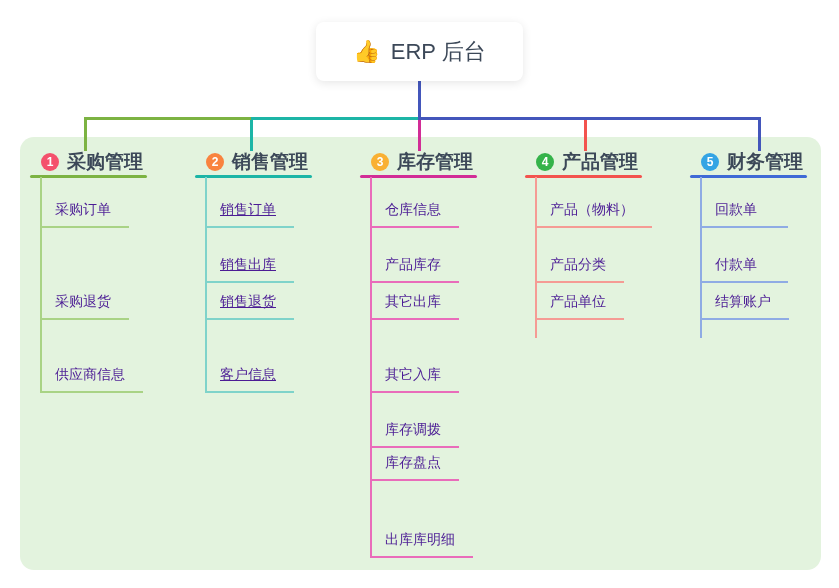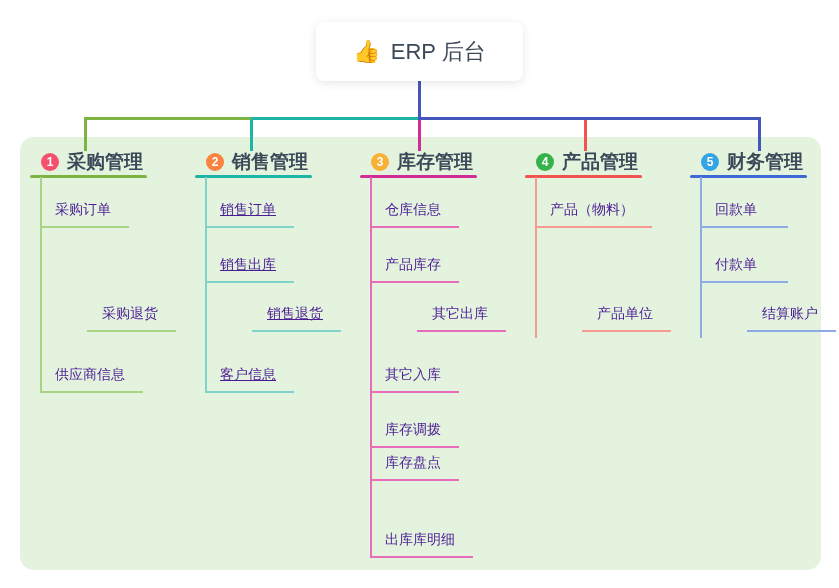--- a/index.html
+++ b/index.html
@@ -42,21 +42,21 @@
   .v3{left:370px;height:381px;background:#e96cba;}
   .v4{left:535px;height:161px;background:#f59b94;}
   .v5{left:700px;height:161px;background:#8fabe4;}
   .item{position:absolute;height:28px;box-sizing:border-box;display:flex;align-items:flex-end;
         padding:0 18px 7px 15px;font-size:14px;color:#4c1d95;white-space:nowrap;min-width:88px;}
   .c1{left:40px;border-bottom:2px solid #a9d385;}
   .c2{left:205px;border-bottom:2px solid #7fd3ca;text-decoration:underline;}
   .c3{left:370px;border-bottom:2px solid #e96cba;}
   .c4{left:535px;border-bottom:2px solid #f59b94;}
   .c5{left:700px;border-bottom:2px solid #8fabe4;}
-  .i0{top:200px;} .i1{top:255px;} .i2{top:304px;margin-left:47px;} .i3{top:365px;}
+  .i0{top:200px;} .i1{top:255px;} .i2{top:292px;} .i3{top:365px;}
   .i4{top:420px;} .i5{top:453px;text-align:right;} .i6{top:530px;}
 </style>
 </head>
 <body>
 
 <div class="canvas">
 
   <div class="panel"></div>
 
   <div class="line trunk"></div>
@@ -109,20 +109,21 @@
   <div class="item c3 i5">库存盘点</div>
   <div class="item c3 i6">出库库明细</div>
 
   <div class="branch-header b4h">
     <span class="badge badge4">4</span>
     <span class="branch-label">产品管理</span>
   </div>
   <div class="hline b4h b4c"></div>
   <div class="vsub v4"></div>
   <div class="item c4 i0">产品（物料）</div>
+  <div class="item c4 i1">产品分类</div>
   <div class="item c4 i2">产品单位</div>
 
   <div class="branch-header b5h">
     <span class="badge badge5">5</span>
     <span class="branch-label">财务管理</span>
   </div>
   <div class="hline b5h b5c"></div>
   <div class="vsub v5"></div>
   <div class="item c5 i0">回款单</div>
   <div class="item c5 i1">付款单</div>

